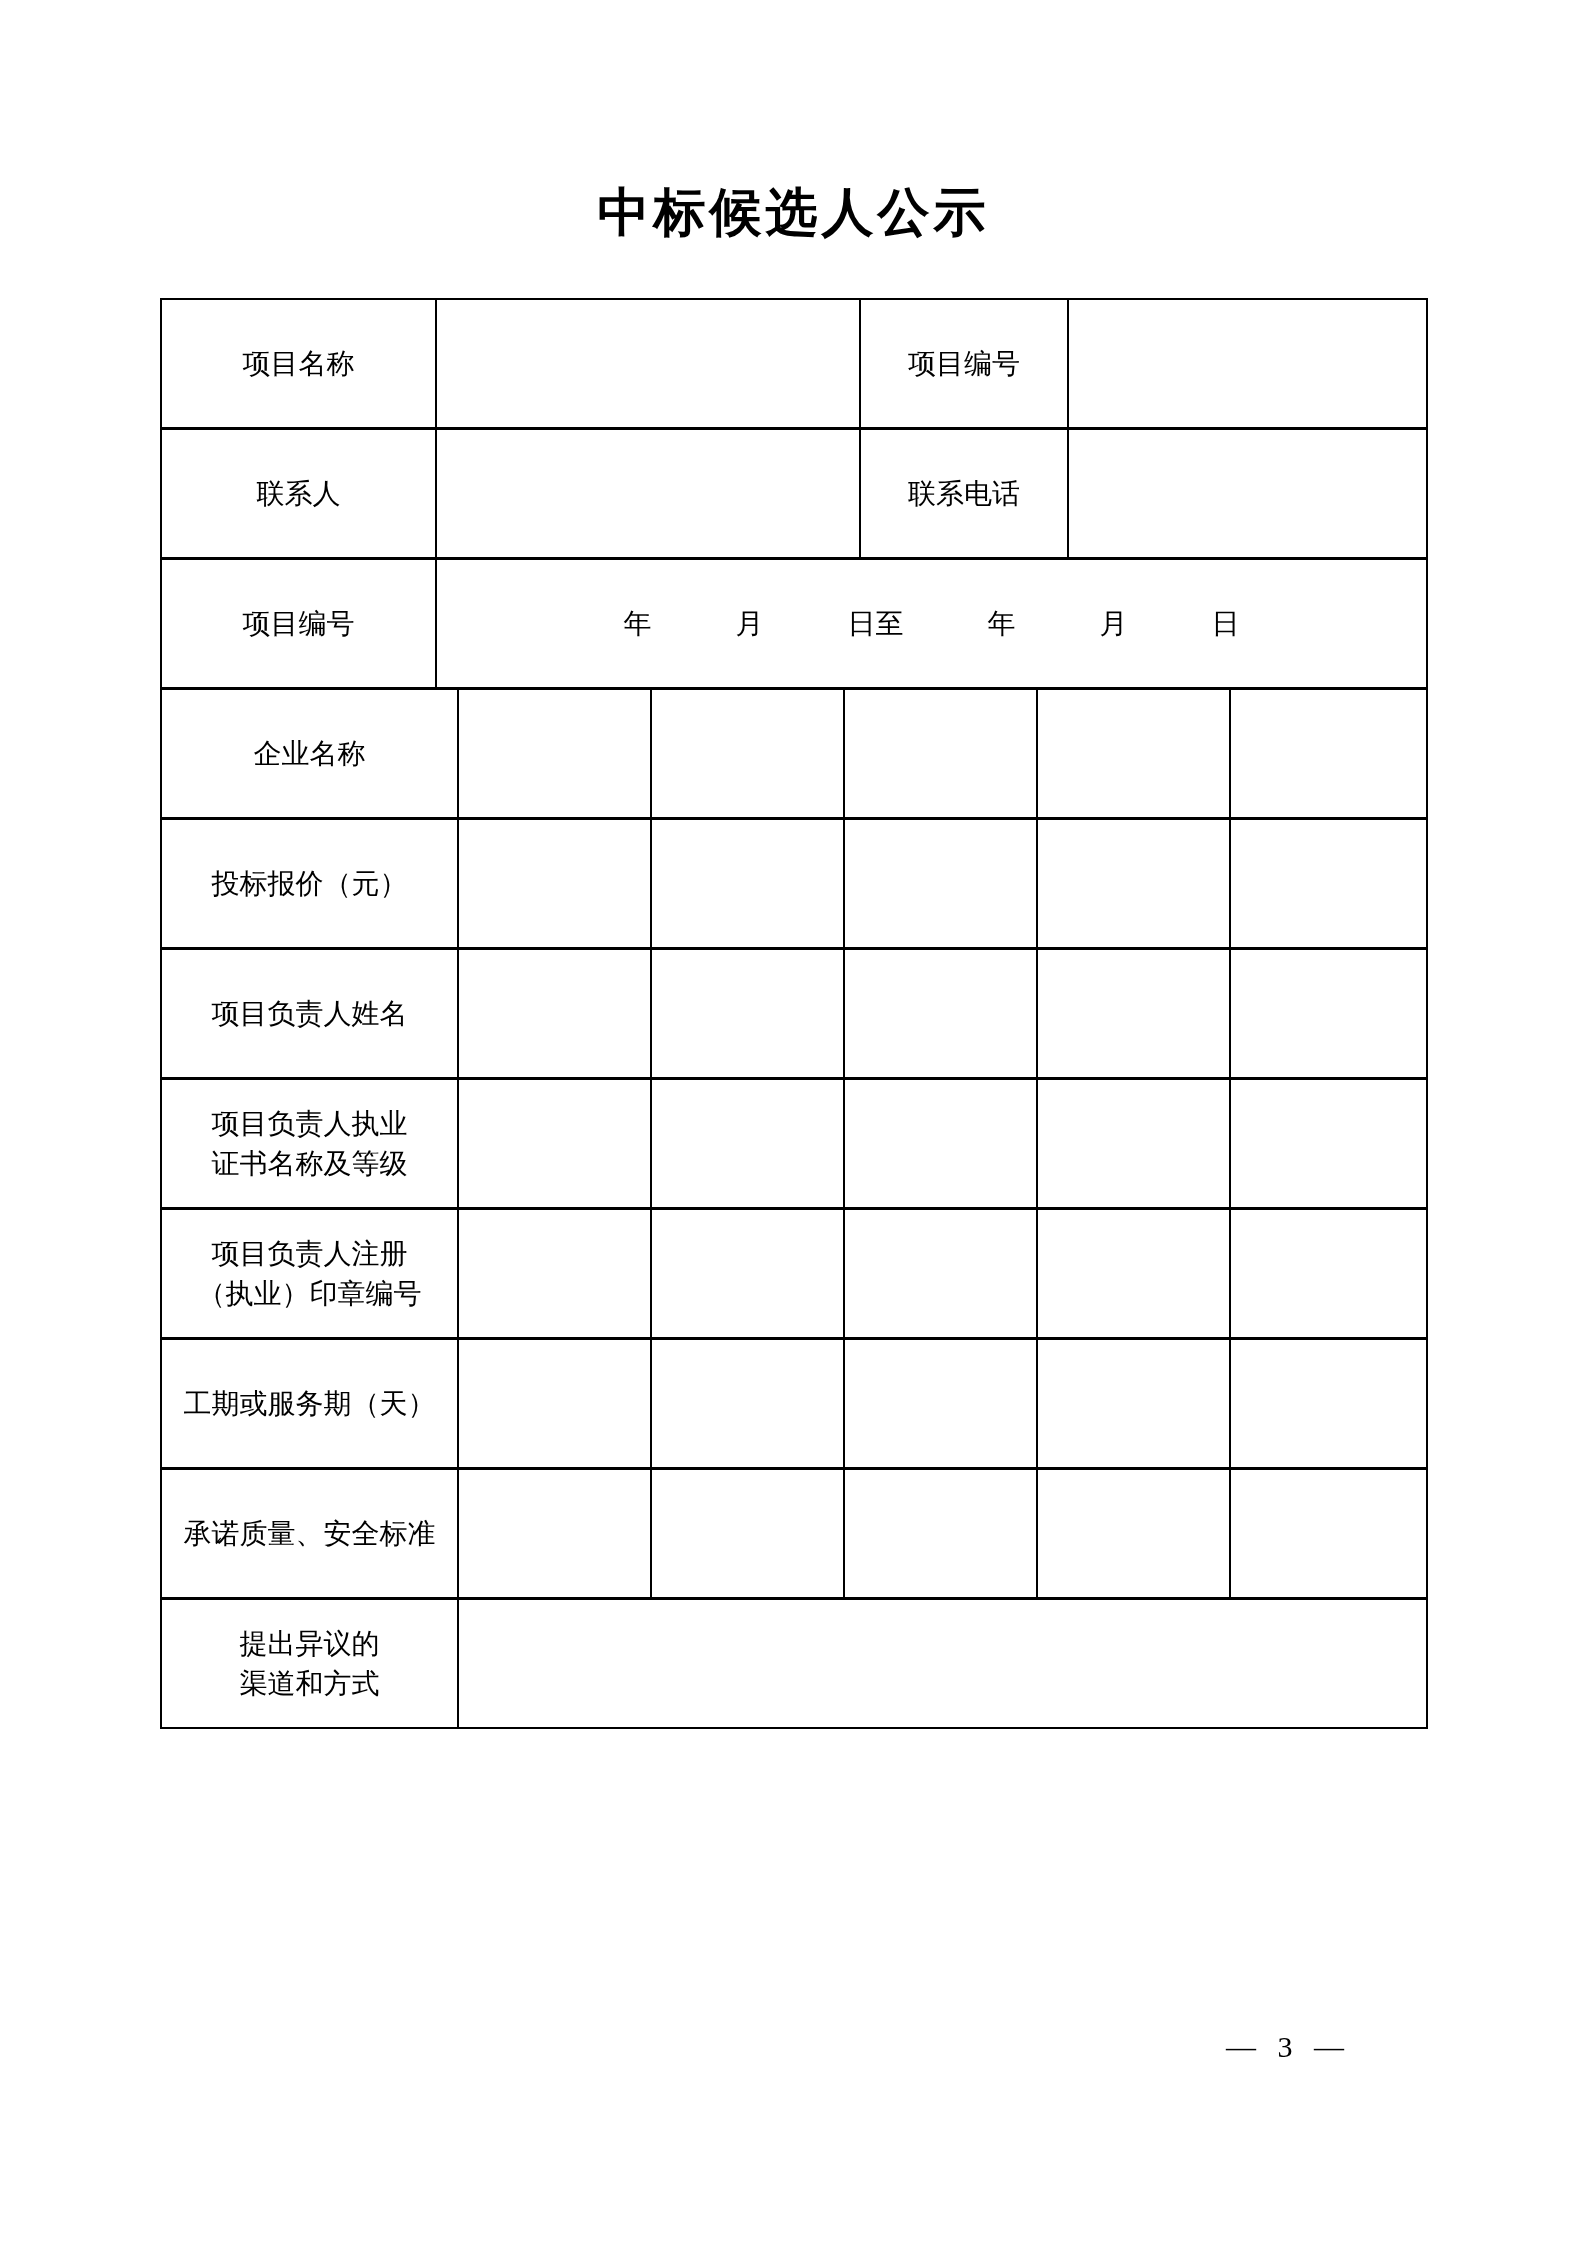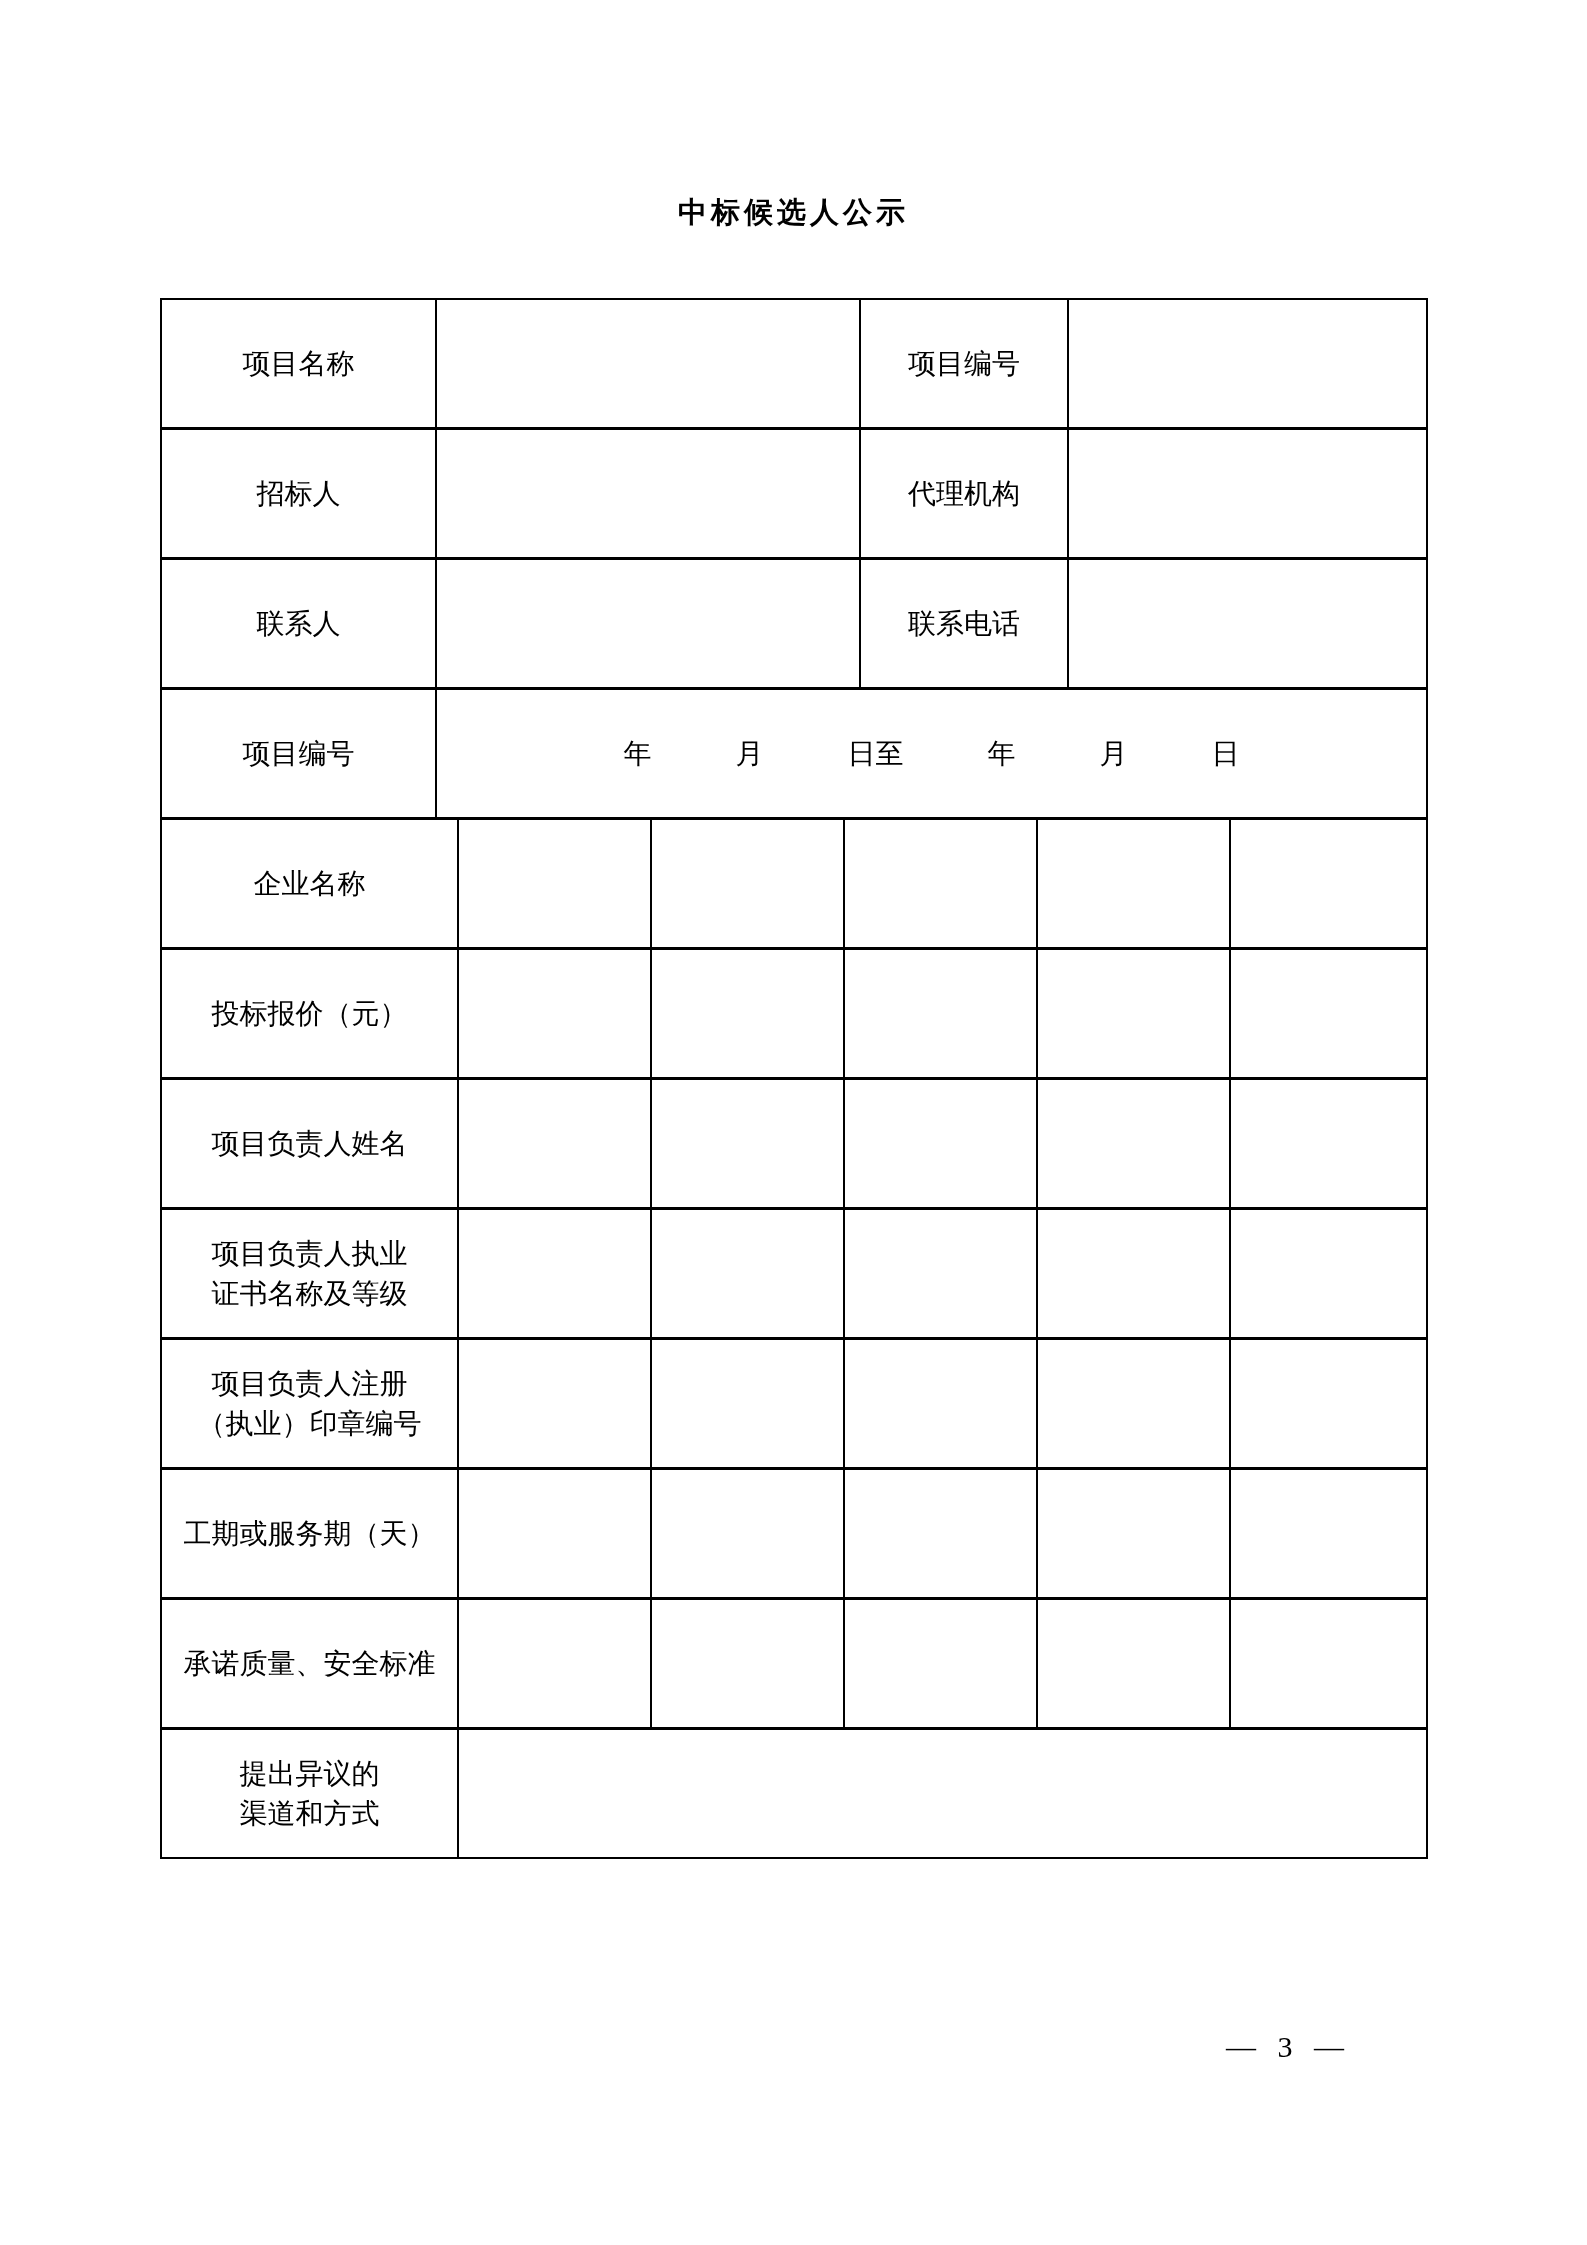--- a/index.html
+++ b/index.html
@@ -10,21 +10,21 @@
     font-family:"Liberation Serif","DejaVu Serif",serif;
     color:#000;
     overflow:hidden;
   }
   .doc-title{
     position:absolute;
     top:186px;left:0;width:100%;
     text-align:center;
     font-family:"Liberation Sans","DejaVu Sans",sans-serif;
     font-weight:700;
-    font-size:29px;
+    font-size:52px;
     letter-spacing:4px;
     line-height:52px;
   }
   .table-wrap{
     position:absolute;
     top:298px;left:160px;
     width:1268px;
     border:2px solid #000;
     box-sizing:border-box;
   }
@@ -78,26 +78,20 @@
         <col style="width:274px">
           <col style="width:424px">
           <col style="width:208px">
           <col>
       </colgroup>
       <tbody>
         <tr>
           <td>项目名称</td>
           <td></td>
           <td>项目编号</td>
-          <td></td>
-        </tr>
-        <tr>
-          <td>招标人</td>
-          <td></td>
-          <td>代理机构</td>
           <td></td>
         </tr>
         <tr>
           <td>联系人</td>
           <td></td>
           <td>联系电话</td>
           <td></td>
         </tr>
         <tr>
           <td>项目编号</td>

